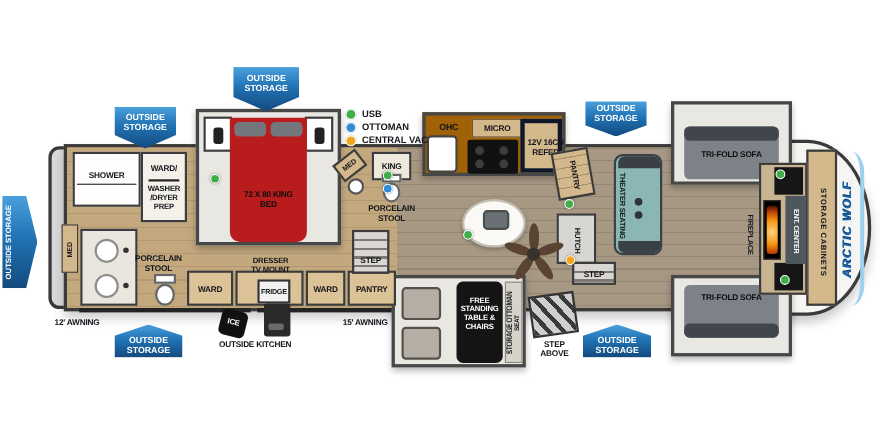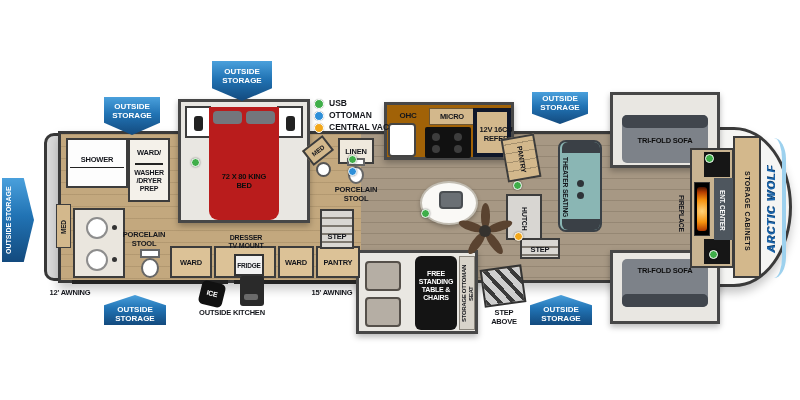--- a/index.html
+++ b/index.html
@@ -154,21 +154,21 @@
   </div>
   <div class="blk treads" style="left:320px;top:209px;width:34px;height:40px;">
     <div class="lab" style="left:0;top:22px;width:30px;">STEP</div>
   </div>
 
   <div class="blk wood" style="left:305px;top:141px;width:26px;height:19px;transform:rotate(-38deg);">
     <div class="lab" style="left:0;top:4px;width:22px;font-size:6.5px;">MED</div>
   </div>
   <div class="abs" style="left:316px;top:162px;width:15px;height:15px;background:#fff;border:2px solid #555;border-radius:50%;z-index:12;"></div>
   <div class="blk" style="left:338px;top:138px;width:36px;height:26px;background:#efe9dd;">
-    <div class="lab" style="left:0;top:8px;width:32px;">LINEN</div>
+    <div class="lab" style="left:0;top:8px;width:32px;">KING</div>
   </div>
   <div class="abs" style="left:347px;top:158px;width:18px;height:8px;background:#fff;border:2px solid #666;z-index:12;"></div>
   <div class="abs" style="left:348px;top:166px;width:16px;height:18px;background:#fff;border:2px solid #666;border-radius:50%;z-index:12;"></div>
   <div class="lab" style="left:330px;top:186px;width:52px;">PORCELAIN STOOL</div>
 
   <div class="abs" style="left:420px;top:181px;width:58px;height:44px;background:#faf9f6;border:2px solid #c2bdb2;border-radius:50%;box-shadow:0 2px 4px rgba(0,0,0,.25);z-index:12;">
     <div class="abs" style="left:17px;top:8px;width:24px;height:18px;background:#6a6f74;border:2px solid #4a4e52;border-radius:4px;"></div>
   </div>
 
   <div class="abs" style="left:456px;top:202px;width:58px;height:58px;z-index:13;">

